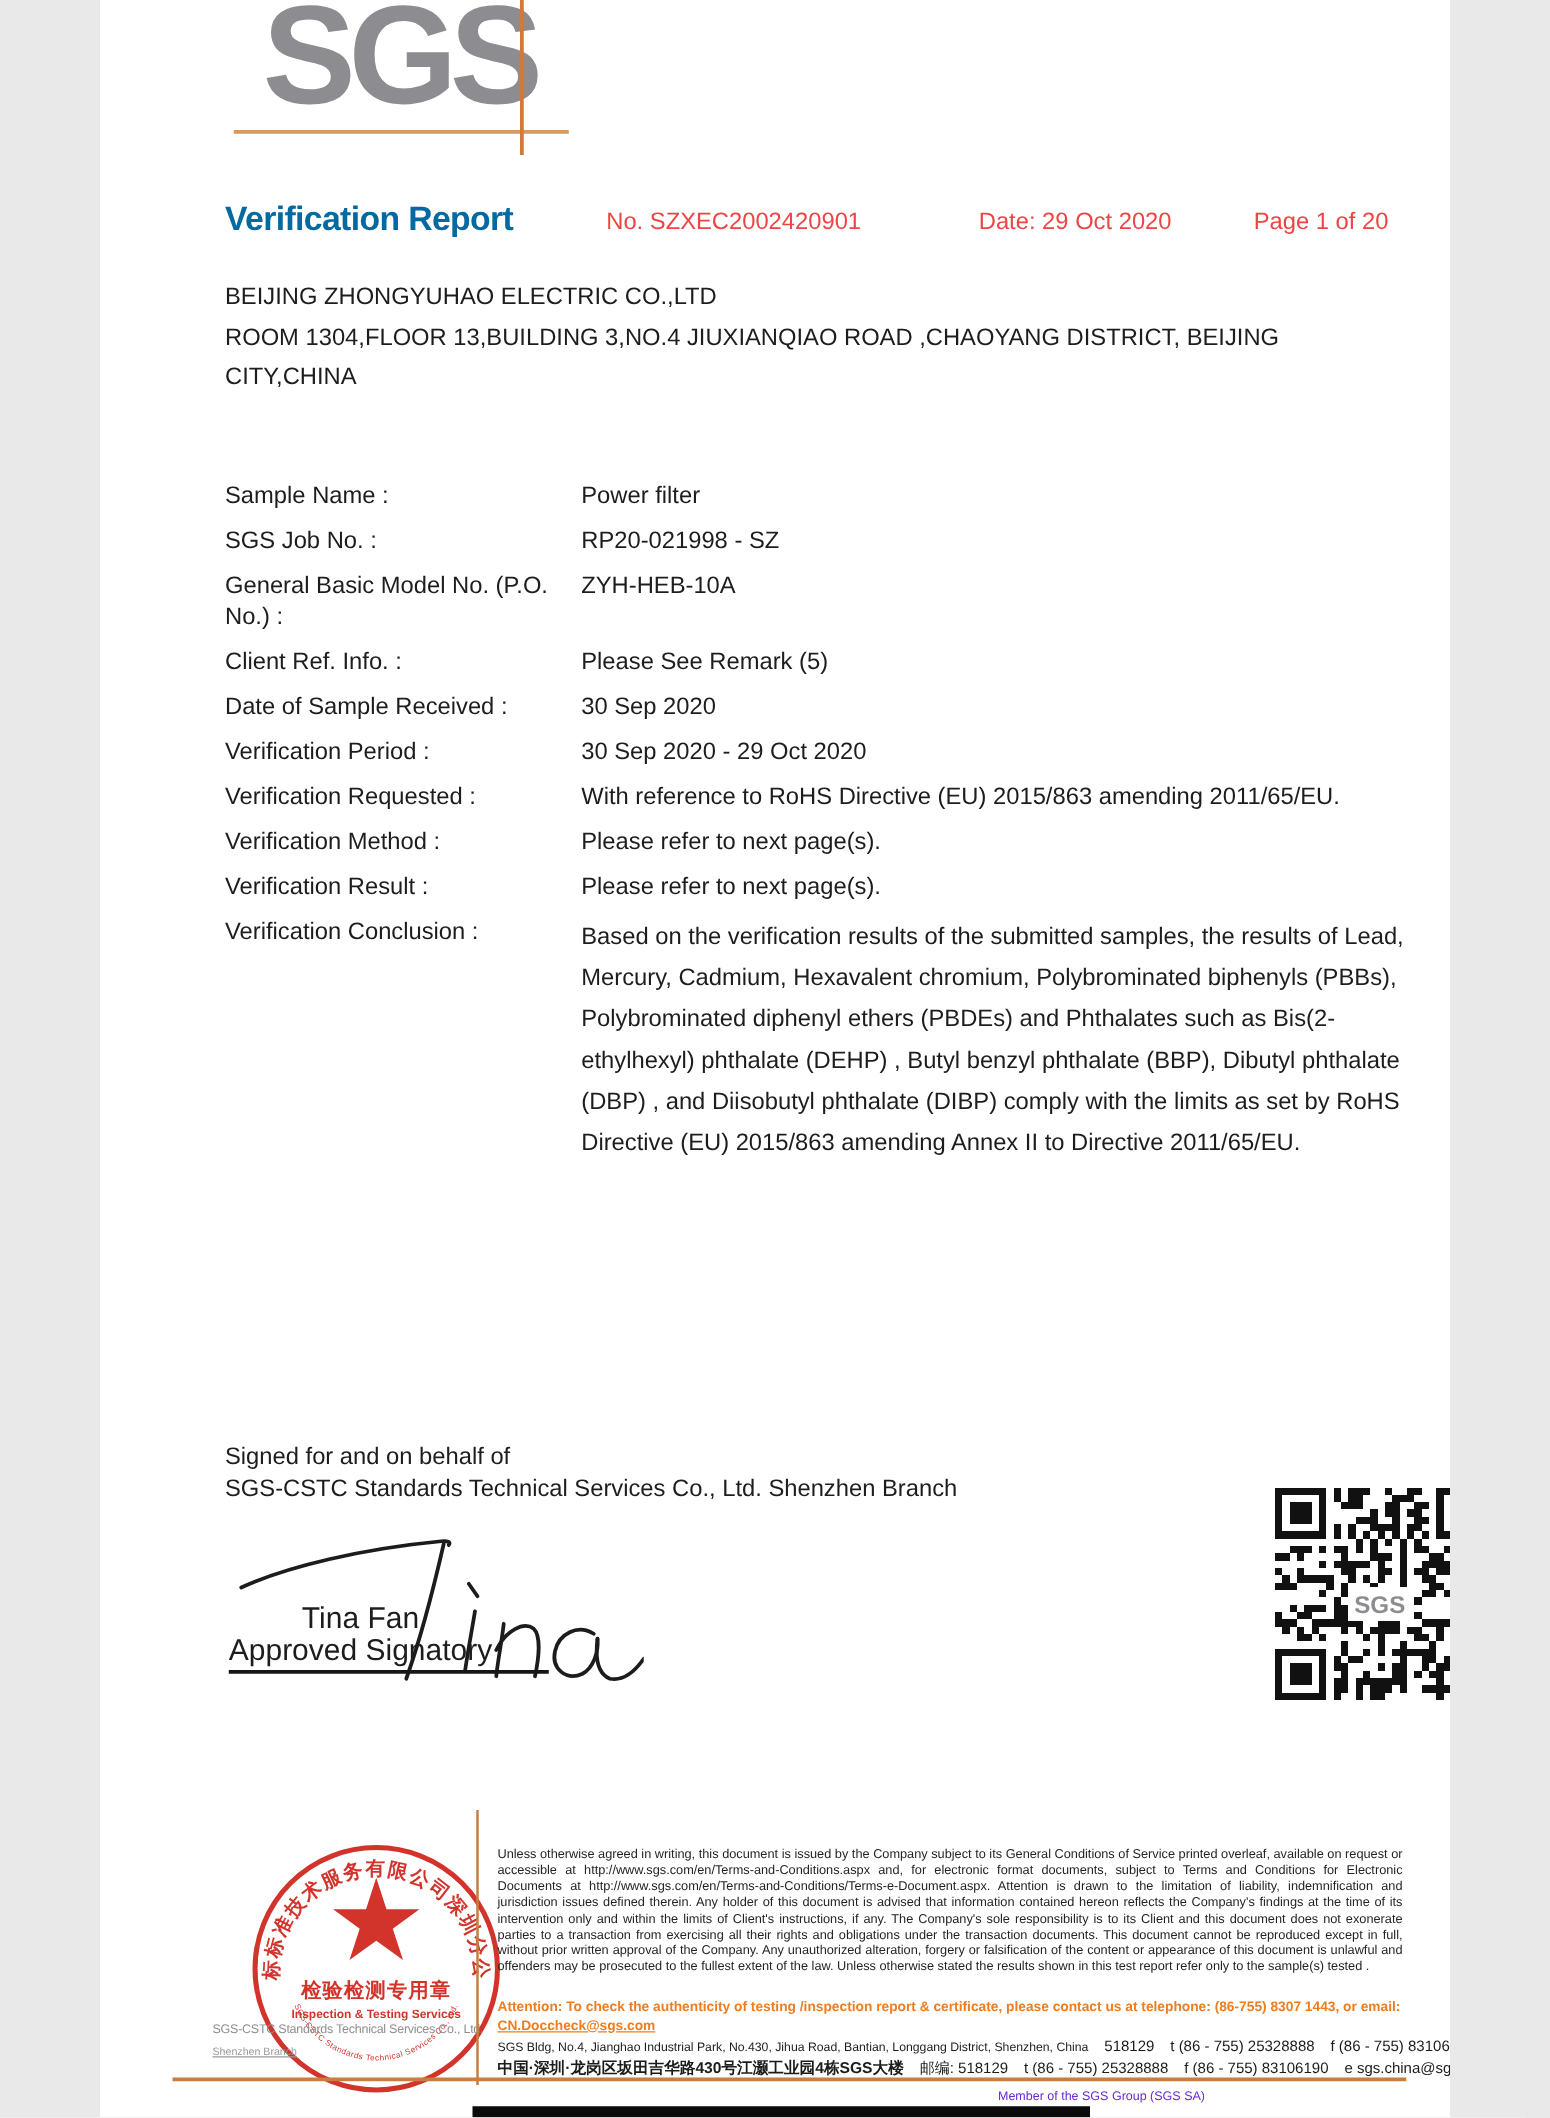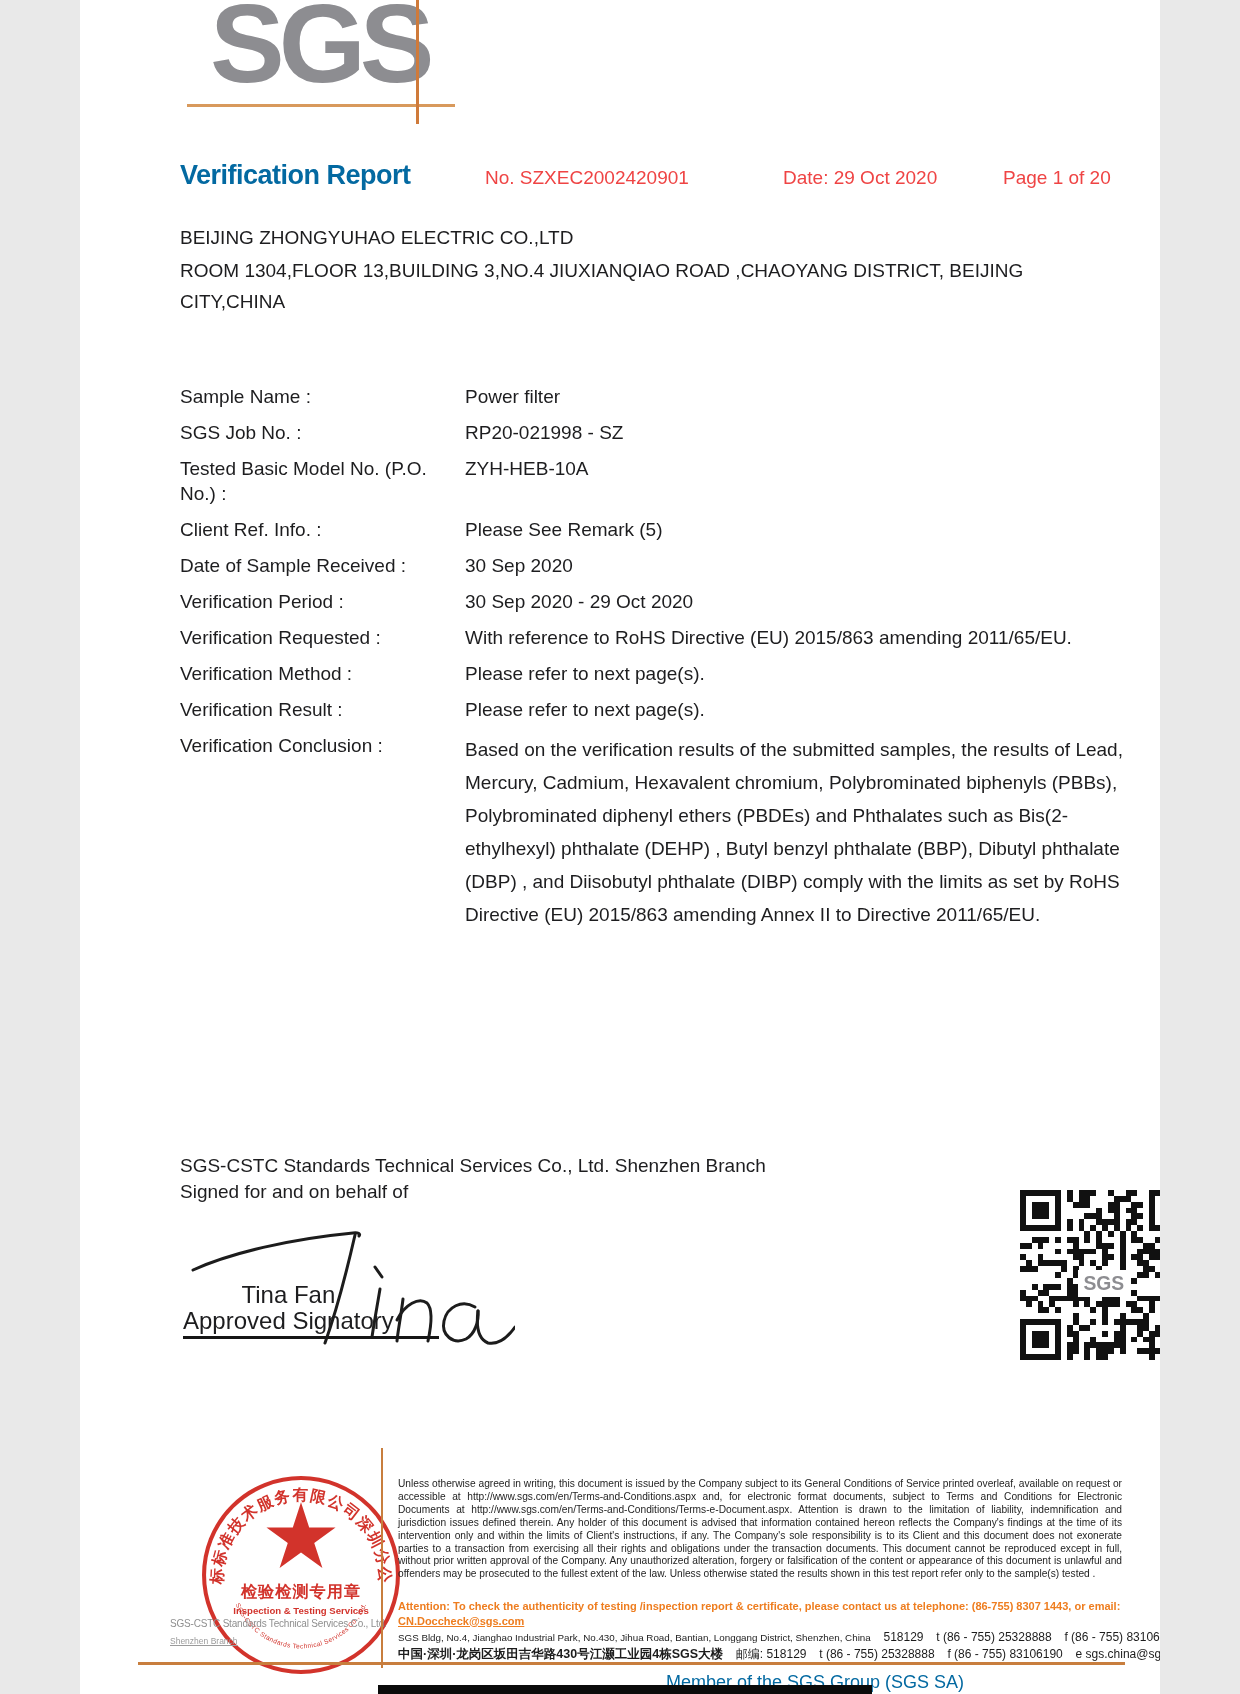--- a/index.html
+++ b/index.html
@@ -49,21 +49,21 @@
               text-align:justify;color:#242424;}
   .disclaimer .u{}
   .attention{left:318px;top:1599px;width:724px;font-size:11px;line-height:14.5px;font-weight:700;color:#ee7d1f;}
   .attention .u{text-decoration:underline;}
   .addr{left:318px;top:1630px;width:724px;white-space:nowrap;font-size:9.8px;color:#1c1c1c;}
   .addr .big{font-size:12px;}
   .addr .gap{display:inline-block;width:10px;}
   .addr2{top:1646px;}
   .addr2 .loc{font-size:12.5px;font-weight:700;}
   .footer-rule{left:58px;top:1662px;width:987px;height:2.5px;background:#c87e3e;}
-  .member{right:196px;top:1672px;font-size:18px;color:#0369a1;}
+  .member{right:196px;top:1672px;font-size:10px;color:#6d28d9;}
   .scanbar{left:298px;top:1685px;width:494px;height:9px;background:#0b0b0b;}
 </style>
 </head>
 <body>
 
 <div class="page">
 
   <div class="abs logo">SGS</div>
   <div class="abs logo-underline"></div>
   <div class="abs logo-vrule"></div>
@@ -82,21 +82,21 @@
   <div class="abs fields">
     <div class="frow">
       <div class="flabel">Sample Name :</div>
       <div class="fvalue">Power filter</div>
     </div>
     <div class="frow">
       <div class="flabel">SGS Job No. :</div>
       <div class="fvalue">RP20-021998 - SZ</div>
     </div>
     <div class="frow">
-      <div class="flabel">Tested Basic Model No. (P.O. No.) :</div>
+      <div class="flabel">General Basic Model No. (P.O. No.) :</div>
       <div class="fvalue">ZYH-HEB-10A</div>
     </div>
     <div class="frow">
       <div class="flabel">Client Ref. Info. :</div>
       <div class="fvalue">Please See Remark (5)</div>
     </div>
     <div class="frow">
       <div class="flabel">Date of Sample Received :</div>
       <div class="fvalue">30 Sep 2020</div>
     </div>
@@ -116,22 +116,22 @@
       <div class="flabel">Verification Result :</div>
       <div class="fvalue">Please refer to next page(s).</div>
     </div>
     <div class="frow">
       <div class="flabel">Verification Conclusion :</div>
       <div class="fvalue tall">Based on the verification results of the submitted samples, the results of Lead, Mercury, Cadmium, Hexavalent chromium, Polybrominated biphenyls (PBBs), Polybrominated diphenyl ethers (PBDEs) and Phthalates such as Bis(2-ethylhexyl) phthalate (DEHP) , Butyl benzyl phthalate (BBP), Dibutyl phthalate (DBP) , and Diisobutyl phthalate (DIBP) comply with the limits as set by RoHS Directive (EU) 2015/863 amending Annex II to Directive 2011/65/EU.</div>
     </div>
   </div>
 
   <div class="abs signed">
+    <div>Signed for and on behalf of</div>
     <div>SGS-CSTC Standards Technical Services Co., Ltd. Shenzhen Branch</div>
-    <div>Signed for and on behalf of</div>
   </div>
 
   <svg class="abs sig-svg" width="340" height="140" viewBox="0 0 340 140">
     <g fill="none" stroke="#1c1c1c" stroke-width="3" stroke-linecap="round">
       <path d="M 18,55 C 55,38 115,24 178,18 C 183,17.5 186,18.5 184,21"></path>
       <path d="M 180,20 C 172,55 160,100 150,128"></path>
       <path d="M 200,52 L 207,62"></path>
       <path d="M 205,74 C 202,92 199,108 197,122"></path>
       <path d="M 228,84 C 226,101 223,115 222,126"></path>
       <path d="M 222,105 C 230,89 244,82 252,88 C 258,94 256,112 253,126"></path>

